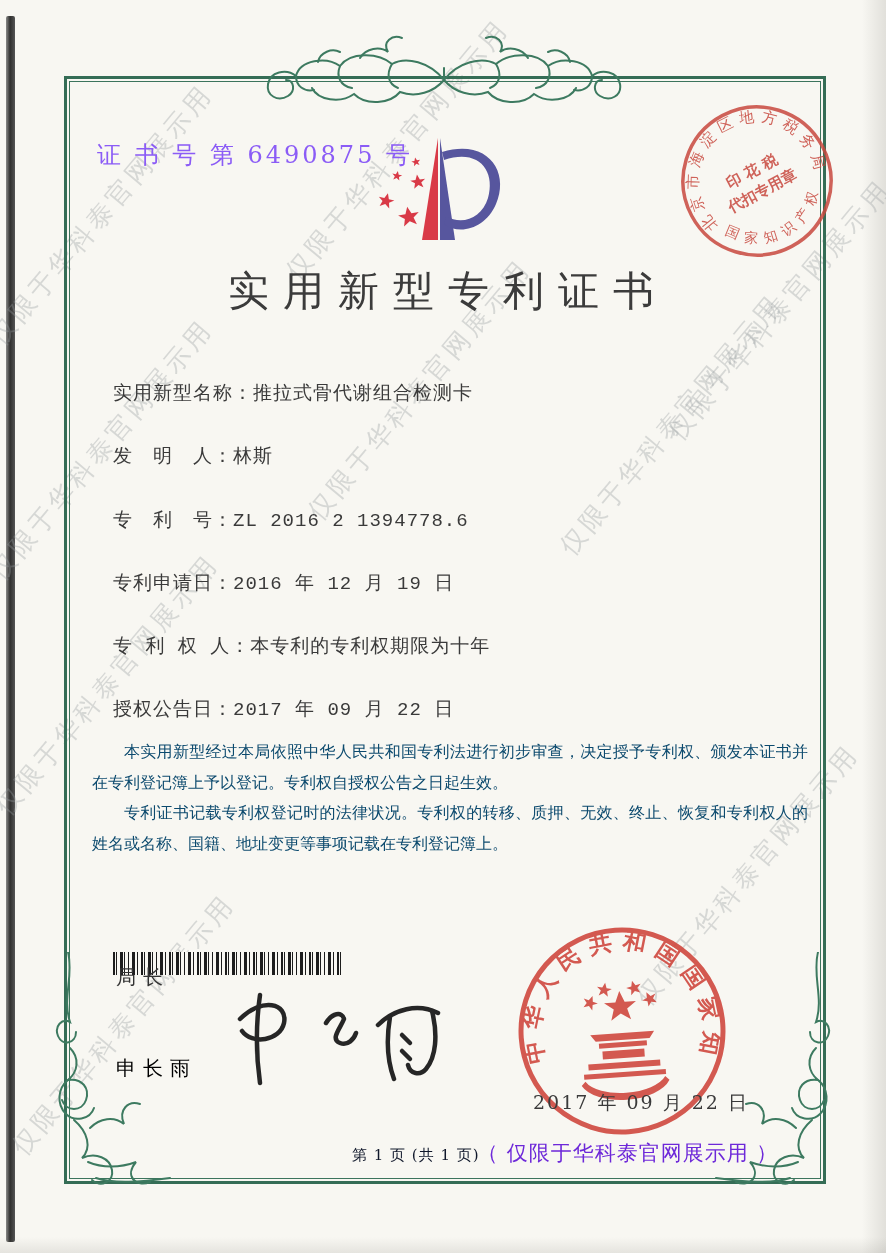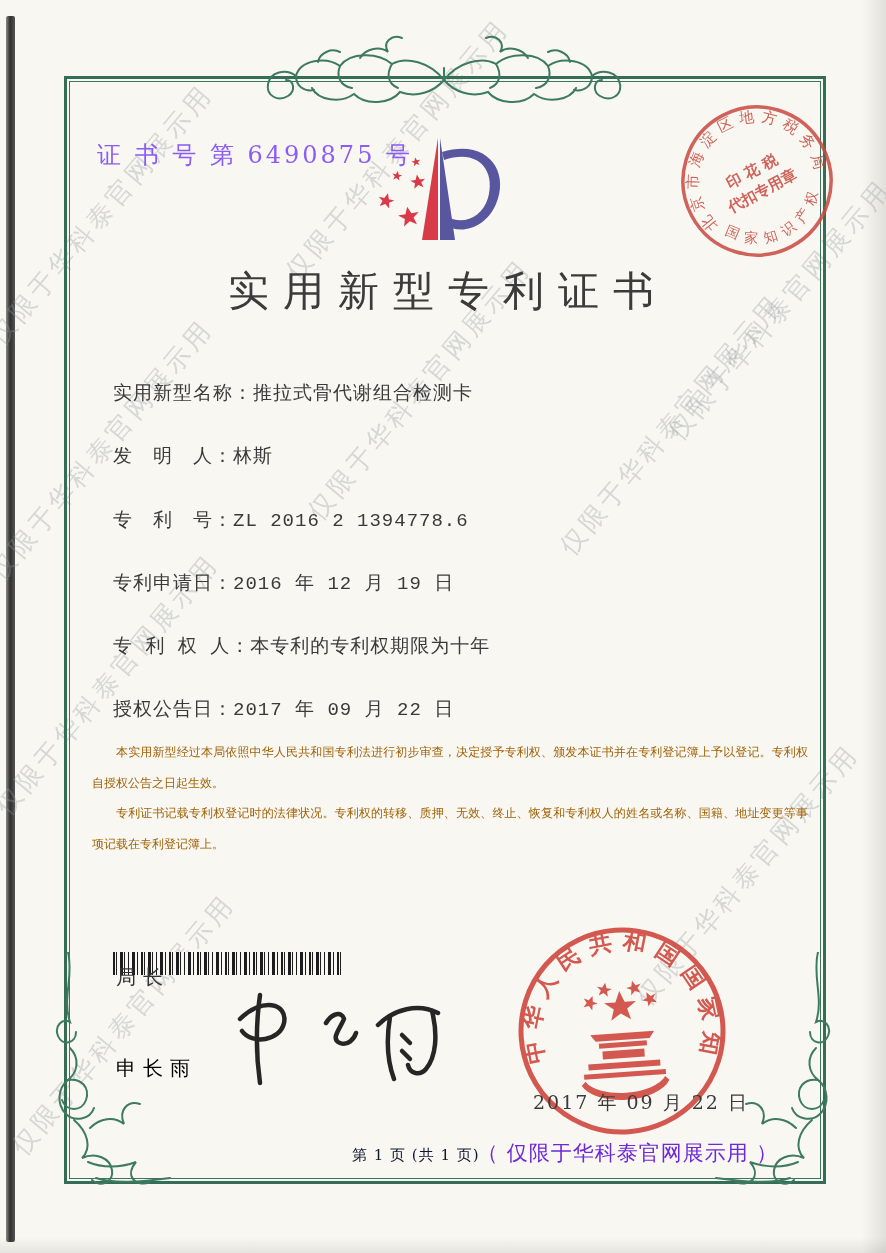--- a/index.html
+++ b/index.html
@@ -27,22 +27,22 @@
     pointer-events:none;font-family:"DejaVu Serif",serif;}
   .w1{left:-18px;top:330px}.w2{left:-18px;top:565px}.w3{left:-12px;top:800px}
   .w4{left:4px;top:1140px}.w5{left:278px;top:265px}.w6{left:300px;top:505px}
   .w7{left:552px;top:540px}.w8{left:628px;top:990px}.w9{left:660px;top:425px}
   
   .cert-no{position:absolute;left:97px;top:139px;font-size:24px;letter-spacing:3px;color:#8b5cf6;}
   .title{position:absolute;left:64px;top:264px;width:756px;text-align:center;
     font-size:41px;letter-spacing:14px;font-weight:500;color:#3b3b3b;padding-left:6px;}
   .field{position:absolute;left:113px;font-size:19px;letter-spacing:1px;color:#3a3a3a;white-space:nowrap;font-family:Liberation Mono, monospace;}
   .f0{top:380px}.f1{top:443px}.f2{top:507px}.f3{top:570px}.f4{top:633px}.f5{top:696px}
-  .body-text{position:absolute;left:92px;top:737px;width:716px;font-size:12px;
-    line-height:30.5px;text-align:justify;color:#a16207;}
+  .body-text{position:absolute;left:92px;top:737px;width:716px;font-size:16px;
+    line-height:30.5px;text-align:justify;color:#0c4a6e;}
   .body-text p{margin:0;text-indent:2em;}
   .barcode{position:absolute;left:113px;top:952px;width:228px;height:23px;
     background:repeating-linear-gradient(90deg,
       #1d1d1d 0 2px,#f8f7f2 2px 3px,#1d1d1d 3px 4px,#f8f7f2 4px 7px,
       #1d1d1d 7px 10px,#f8f7f2 10px 11px,#1d1d1d 11px 12px,#f8f7f2 12px 15px,
       #1d1d1d 15px 16px,#f8f7f2 16px 19px,#1d1d1d 19px 22px,#f8f7f2 22px 24px,
       #1d1d1d 24px 25px,#f8f7f2 25px 28px);}
   .sig-title{position:absolute;left:116px;top:964px;font-size:20px;letter-spacing:7px;
     font-family:"DejaVu Sans","Liberation Sans",sans-serif;color:#333;}
   .sig-name{position:absolute;left:116px;top:1055px;font-size:20px;letter-spacing:7px;

